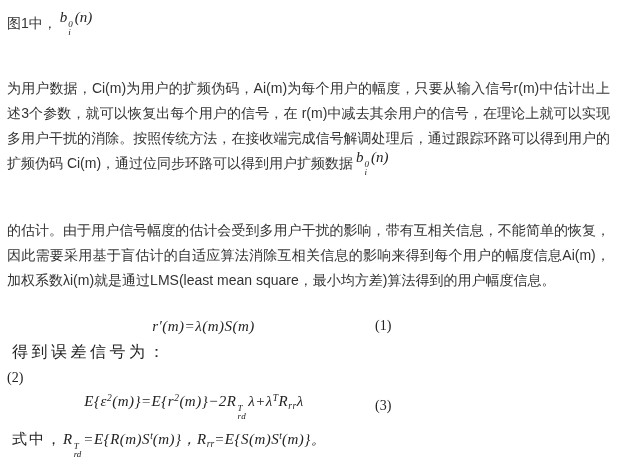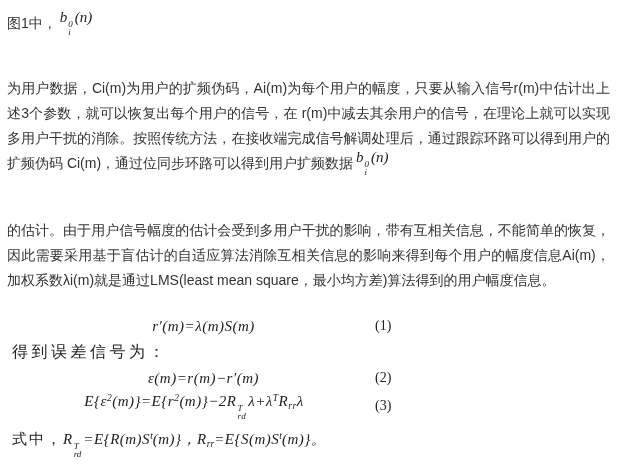--- a/index.html
+++ b/index.html
@@ -131,21 +131,20 @@
   <div class="eqs">
 
     <div class="eqrow">
       <span class="eq">r′(m)=λ(m)S(m)</span>
       <span class="num">(1)</span>
     </div>
 
     <div class="eqlabel">得到误差信号为：</div>
 
     <div class="eqrow">
-      <span class="eq">ε(m)=r(m)−r′(m)</span>
       <span class="num">(2)</span>
     </div>
 
 
     <div class="eqrow tall">
       <span class="eq"><span>E{ε</span><sup>2</sup><span>(m)}=E{r</span><sup>2</sup><span>(m)}−2R</span><span class="stk">
             <span>T</span>
             <span>rd</span>
           </span><span>λ+λ</span><sup>T</sup><span>R</span><sub>rr</sub><span>λ</span></span>
       <span class="num">(3)</span>

